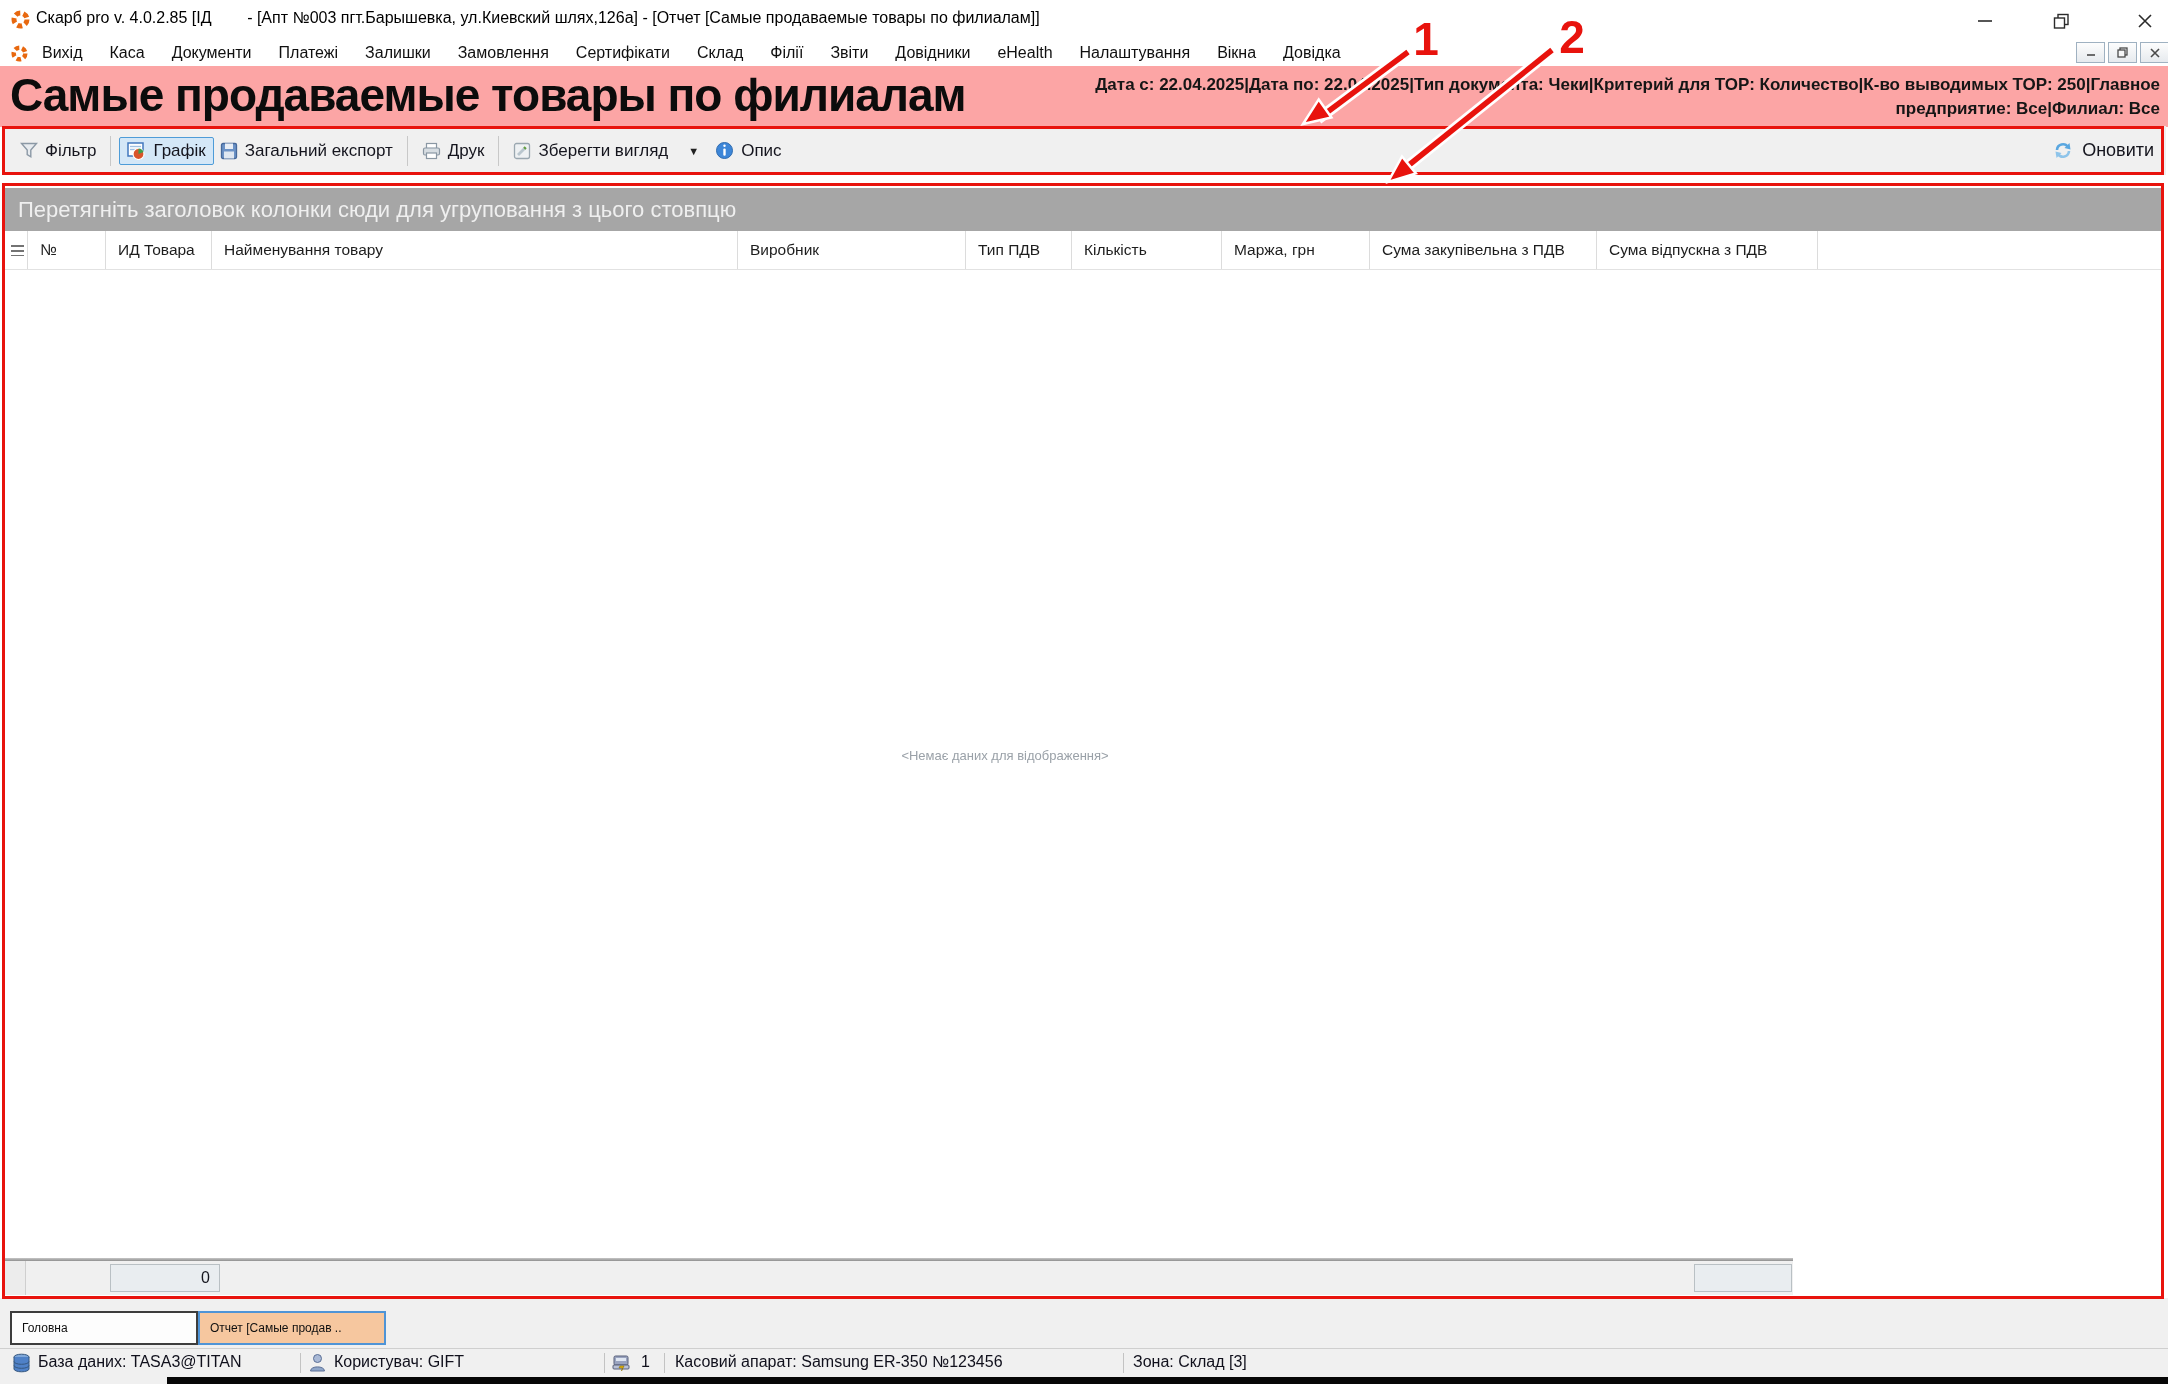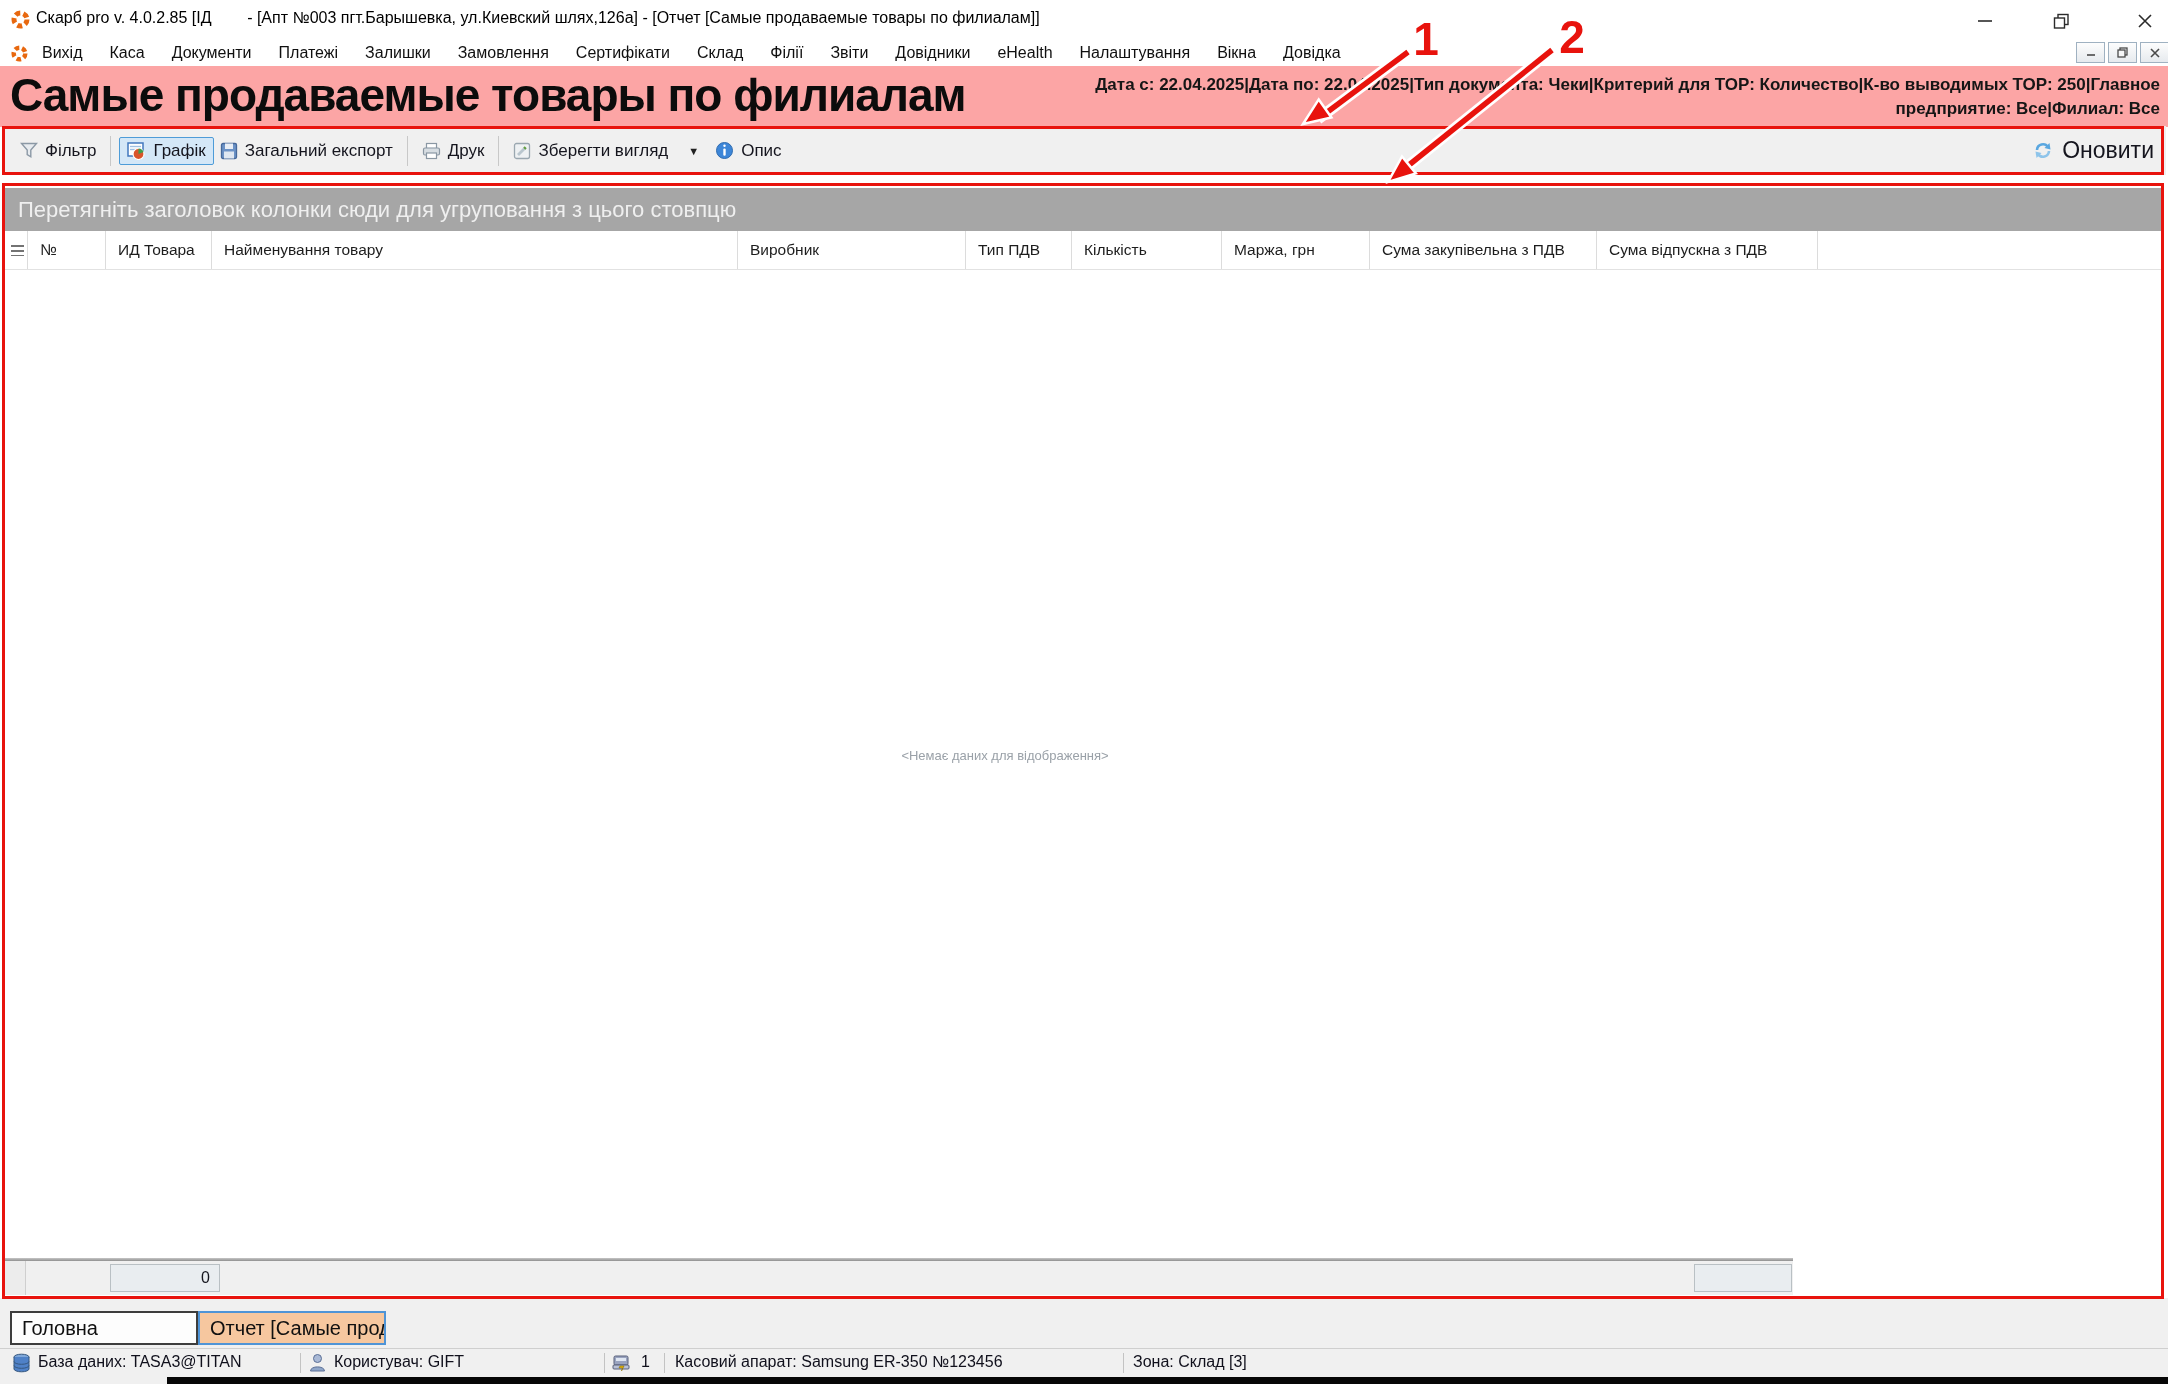--- a/index.html
+++ b/index.html
@@ -20,40 +20,40 @@
   .report-header{left:0;top:66px;width:2168px;height:61px;background:#fca5a5;}
   .report-title{left:10px;top:2px;font-size:46px;font-weight:700;color:#0c0c0c;letter-spacing:-1px;white-space:nowrap;}
   .report-params{right:8px;top:7px;width:1160px;text-align:right;font-size:17px;font-weight:700;color:#161616;line-height:1.4;}
   
   .toolbar-bg{left:2px;top:126px;width:2164px;height:49px;background:#f0f0f0;box-sizing:border-box;
               display:flex;align-items:center;padding:0 12px;}
   .tb-btn{display:flex;align-items:center;gap:7px;font-size:17px;color:#15151e;padding:4px 6px;white-space:nowrap;}
   .tb-btn.active{background:#d4e7f7;border:1px solid #4e9cd8;border-radius:2px;padding:3px 7px;}
   .tb-sep{width:1px;height:30px;background:#c8c8c8;margin:0 8px;}
   .tb-caret{font-size:11px;color:#222;margin:0 10px 0 14px;}
-  .tb-right{margin-left:auto;display:flex;align-items:center;gap:9px;font-size:23px;color:#15151e;}
+  .tb-right{margin-left:auto;display:flex;align-items:center;gap:9px;font-size:18px;color:#15151e;}
   .annot-rect{border:3px solid #e8130d;box-sizing:border-box;pointer-events:none;z-index:55;}
   
   .groupbar{left:5px;top:188px;width:2158px;height:43px;background:#a6a6a6;color:#efefef;
             font-size:22px;line-height:43px;padding-left:13px;box-sizing:border-box;}
   .gridheader{left:5px;top:231px;width:2158px;height:39px;background:#fff;border-bottom:1px solid #e2e2e2;box-sizing:border-box;}
   .hcell{position:absolute;top:0;height:38px;border-right:1px solid #dcdcdc;box-sizing:border-box;
          font-size:15.5px;color:#1d1d1d;line-height:38px;padding-left:12px;overflow:hidden;white-space:nowrap;}
   .rowsicon{display:inline-block;width:13px;height:11px;margin:14px 0 0 6px;
             background:repeating-linear-gradient(#737373 0 2px,transparent 2px 5px);}
   .empty-msg{left:820px;top:748px;width:370px;text-align:center;font-size:13px;color:#9aa1a8;}
   
   .gfoot-line{left:5px;top:1258px;width:1788px;height:3px;background:linear-gradient(#c6c6c6,#8f8f8f);}
   .gfoot{left:5px;top:1261px;width:1788px;height:34px;background:#f0f0f0;}
   .gfoot-indicator{left:5px;top:1261px;width:21px;height:34px;background:#ececec;border-right:1px solid #cfcfcf;box-sizing:border-box;}
   .gfoot-cell{background:#e9edf0;border:1px solid #b9c0c4;box-sizing:border-box;font-size:16px;color:#16161e;
               line-height:26px;text-align:right;padding-right:9px;}
   
   .bottombg{left:0;top:1298px;width:2168px;height:86px;background:#f0f0f0;}
-  .tab{position:absolute;top:1311px;height:34px;box-sizing:border-box;font-size:20px;line-height:30px;
+  .tab{position:absolute;top:1311px;height:34px;box-sizing:border-box;font-size:12px;line-height:30px;
        padding-left:10px;white-space:nowrap;overflow:hidden;}
   .tab-home{left:10px;width:188px;background:#fdfdfd;border:2px solid #3d3d3d;color:#101010;}
   .tab-report{left:198px;width:188px;background:#f6c79f;border:2px solid #4f94d6;color:#101010;}
   .statusbar{left:0;top:1348px;width:2168px;height:29px;background:#f0f0f0;border-top:1px solid #cfcfcf;box-sizing:border-box;}
   .st-item{position:absolute;top:4px;font-size:16px;color:#10101c;white-space:nowrap;}
   .st-sep{position:absolute;top:4px;width:1px;height:20px;background:#c3c3c3;}
   .bottom-strip{left:167px;top:1377px;width:2001px;height:7px;background:#060606;}
   svg{display:block;}
 </style>
 </head>

